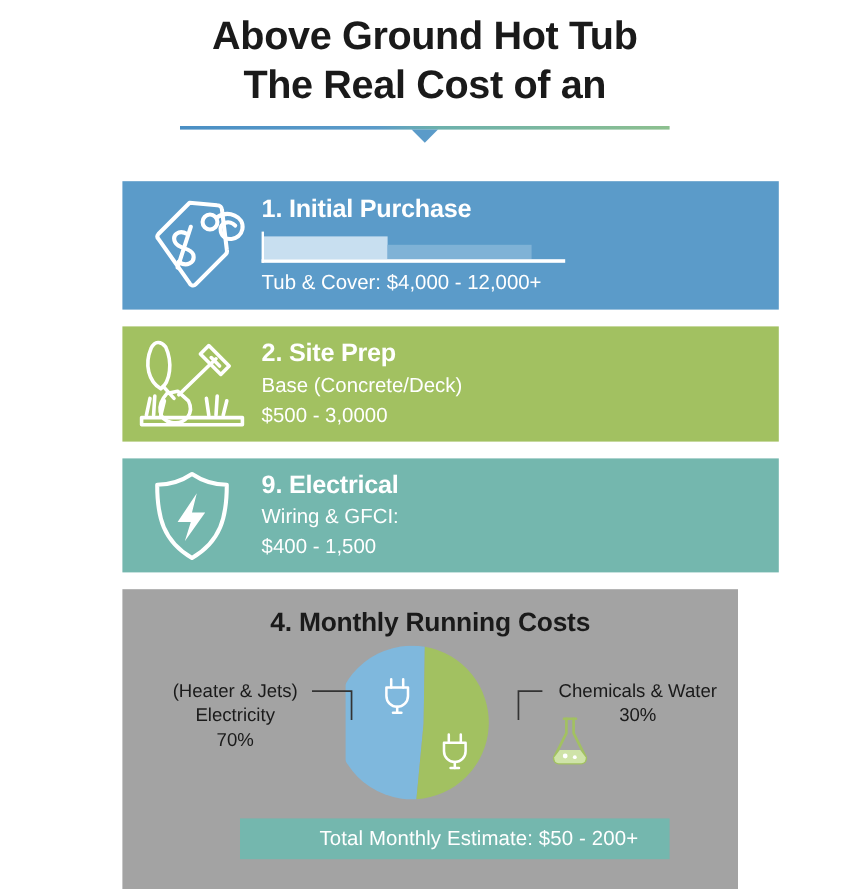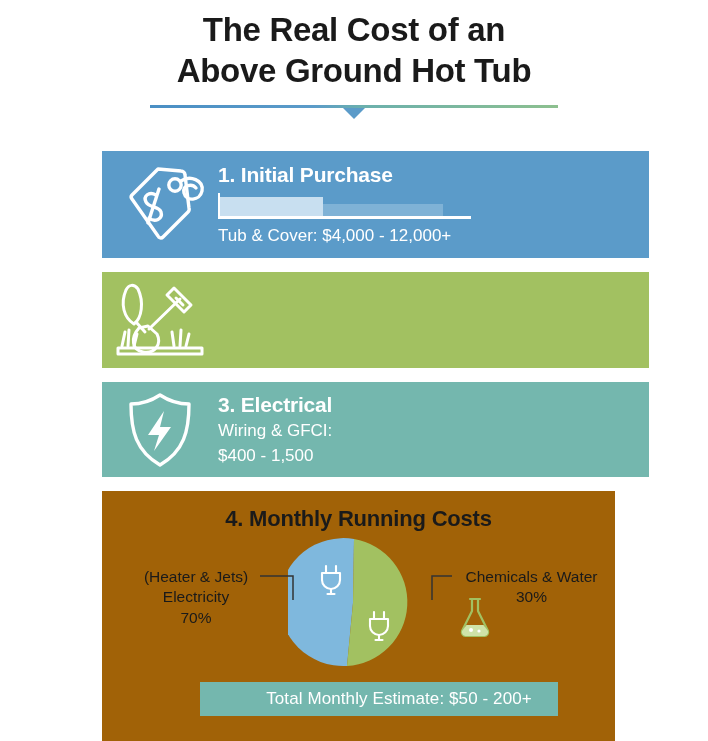--- a/index.html
+++ b/index.html
@@ -118,21 +118,21 @@
     background: #ffffff;
   }
 
   
   #panel-running {
     position: absolute;
     left: 102px;
     top: 491px;
     width: 513px;
     height: 250px;
-    background: #a16207;
+    background: #a3a3a3;
   }
   #panel-title {
     text-align: center;
     font-size: 22px;
     font-weight: bold;
     color: #1a1a1a;
     padding-top: 15px;
     letter-spacing: -0.2px;
   }
   #pie {
@@ -200,22 +200,22 @@
     color: #ffffff;
     font-size: 17px;
     letter-spacing: 0.1px;
   }
 </style>
 </head>
 <body>
 
 <div id="header">
   <div id="title">
+    <div>Above Ground Hot Tub</div>
     <div>The Real Cost of an</div>
-    <div>Above Ground Hot Tub</div>
   </div>
   <div id="divider-wrap">
     <div id="divider-line"></div>
     <div id="divider-arrow"></div>
   </div>
 </div>
 
 <div id="cards">
 
   <div class="card" id="card-1">
@@ -252,31 +252,36 @@
         <path d="M37 49 L68 19"></path>
         <path d="M62 8 L79 25 L72 32 L55 15 Z"></path>
         <path d="M64 18 L71 25"></path>
 
         <path d="M10 66 L13 52 M16 66 L17 50 M22 66 L25 54"></path>
         <path d="M62 66 L60 52 M68 66 L69 50 M74 66 L77 54"></path>
 
         <path d="M6 68 L90 68 L90 74 L6 74 Z"></path>
       </svg>
     </div>
+    <div class="card-body">
+      <div class="card-title">2. Site Prep</div>
+      <div class="card-sub">Base (Concrete/Deck)</div>
+      <div class="card-sub">$500 - 3,0000</div>
+    </div>
   </div>
 
   <div class="card" id="card-3">
     <div class="card-icon">
       <svg width="76" height="82" viewBox="0 0 76 82" fill="none" stroke="#ffffff" stroke-width="3.4" stroke-linecap="round" stroke-linejoin="round">
         <path d="M38 6 C29 12 18 15 9 15 C9 42 14 62 38 76 C62 62 67 42 67 15 C58 15 47 12 38 6 Z"></path>
         <path d="M42 22 L26 46 L37 46 L32 62 L49 38 L38 38 Z" fill="#ffffff" stroke="none"></path>
       </svg>
     </div>
     <div class="card-body">
-      <div class="card-title">3. Electrical</div>
+      <div class="card-title">9. Electrical</div>
       <div class="card-sub">Wiring &amp; GFCI:</div>
       <div class="card-sub">$400 - 1,500</div>
     </div>
   </div>
 </div>
 
 <div id="panel-running">
 
   <div id="panel-title">4. Monthly Running Costs</div>
 

